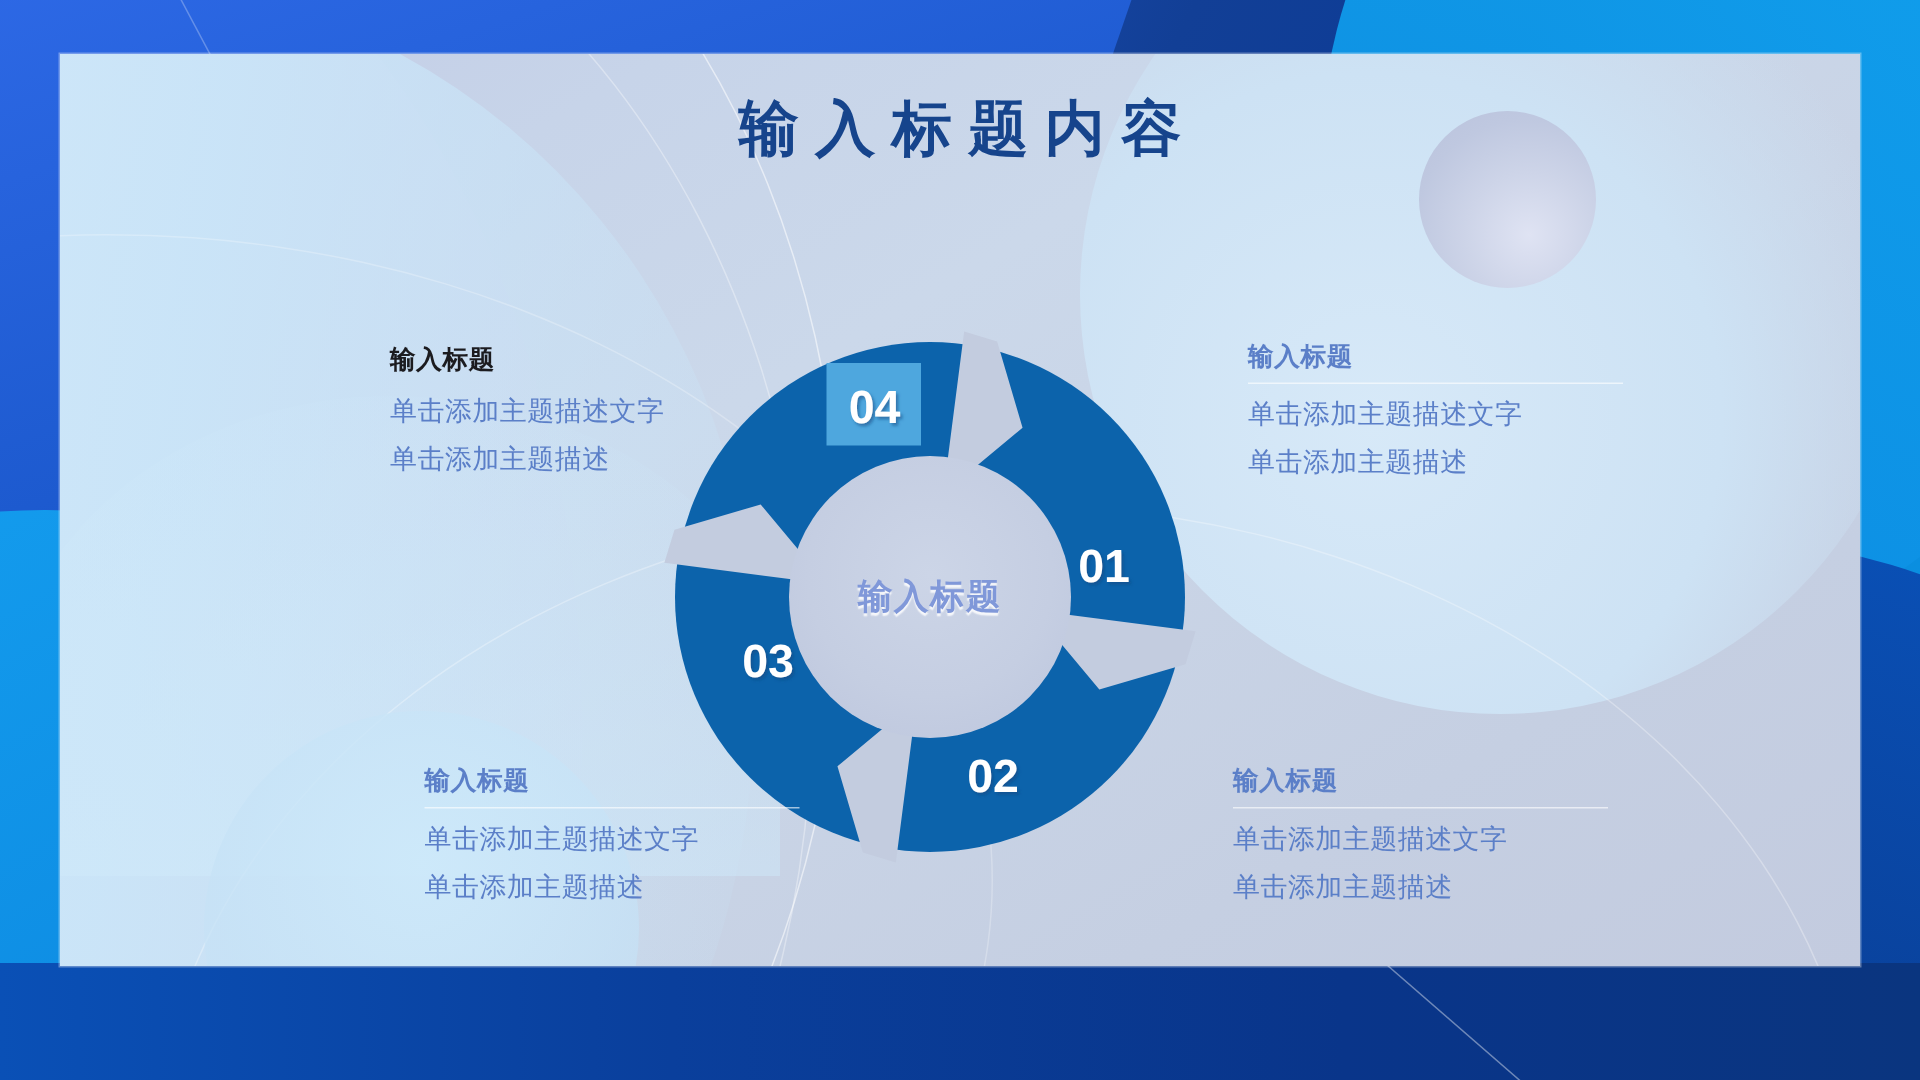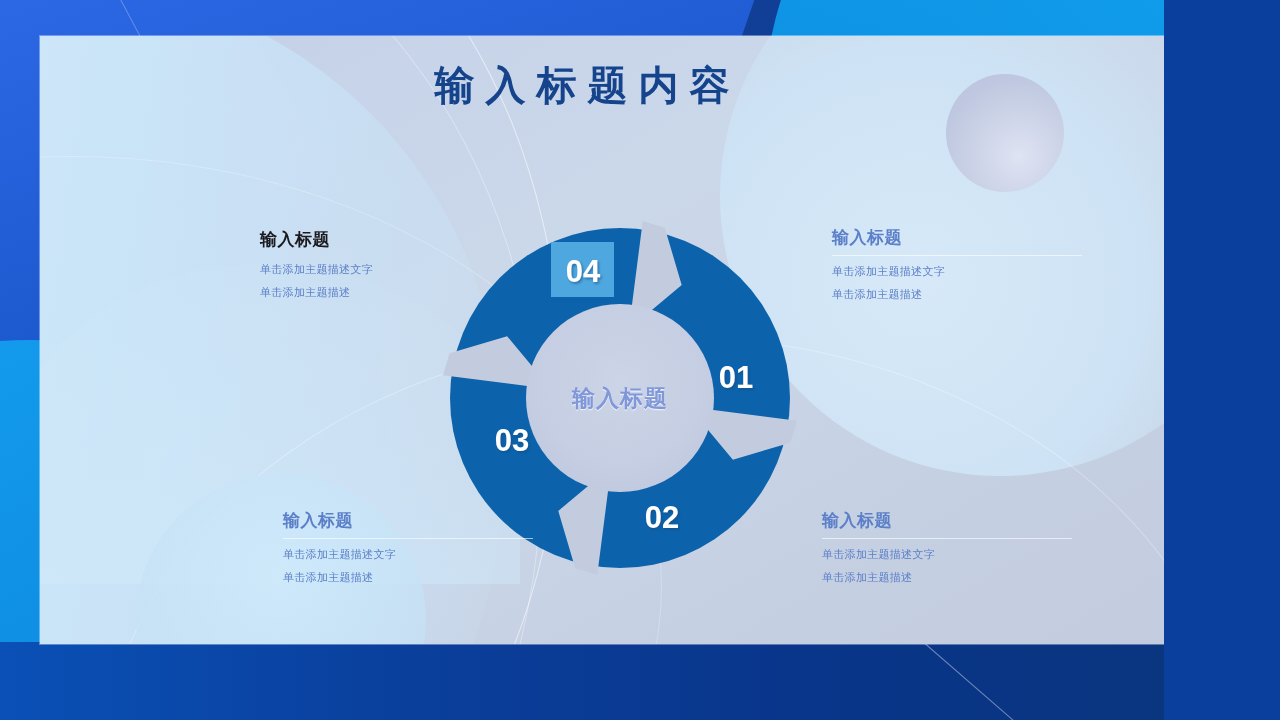--- a/index.html
+++ b/index.html
@@ -2,21 +2,21 @@
 <html><head>
 <meta charset="utf-8">
 <style>
   html, body {
     margin: 0;
     padding: 0;
     background: #0b3f9e;
   }
   #slide {
     position: relative;
-    width: 1164px;
+    width: 1280px;
     height: 720px;
     overflow: hidden;
     font-family: "Liberation Sans", "DejaVu Sans", sans-serif;
   }
 
   
   .frame-base {
     position: absolute;
     inset: 0;
     background: linear-gradient(118deg,
@@ -184,21 +184,21 @@
     font-weight: 700;
     letter-spacing: .5px;
   }
   .tblock .divider {
     height: 0; border: 0;
     border-top: 1.5px solid rgba(255,255,255,.62);
     margin: 6px 0 9px 0;
   }
   .tblock p {
     margin: 0 0 9px 0;
-    font-size: 11px;
+    font-size: 18px;
     line-height: 1.25;
     color: #5b7fc8;
     letter-spacing: .3px;
   }
   .tblock.dark h3 { color: #1b1b1f; }
   .tblock.blue h3 { color: #5b7fc8; }
 
   .tb-tl { left: 260px; top: 228px; width: 240px; }
   .tb-tl .divider { border-top-color: rgba(255,255,255,.0); margin: 4px 0 7px 0; }
   .tb-tr { left: 832px; top: 226px; width: 250px; }

